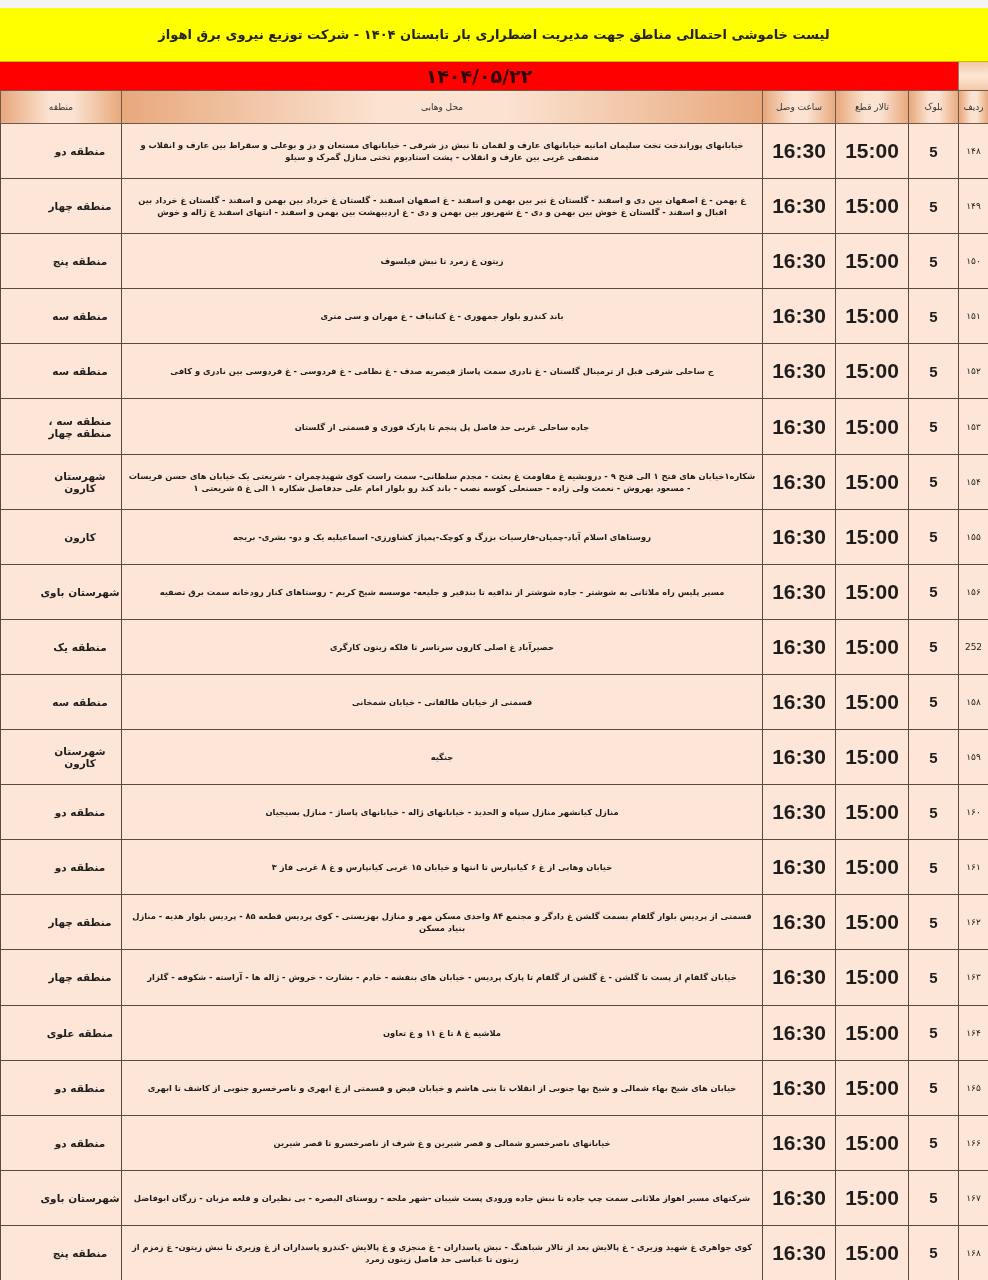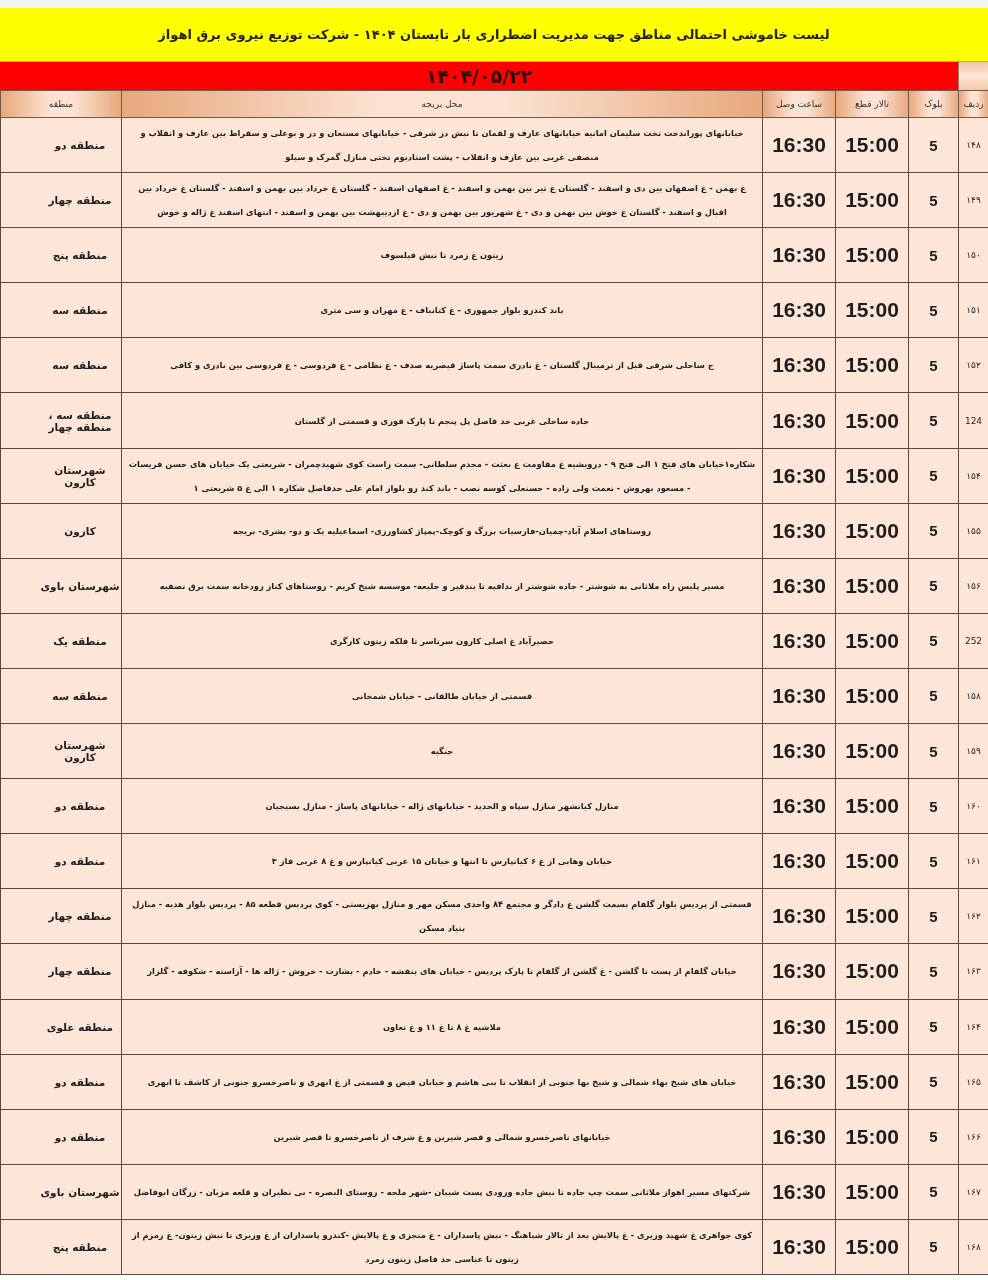--- a/index.html
+++ b/index.html
@@ -25,32 +25,32 @@
     position: absolute; left: 958px; top: 62px; width: 30px; height: 28px;
     background: linear-gradient(#f3c7a5, #fde6d6 50%, #f3c7a5);
     border-left: 1px solid #9a7a66;
   }
 
   table.grid {
     position: absolute; left: 0; top: 90px; width: 988px;
     border-collapse: collapse; table-layout: fixed; direction: rtl;
   }
   table.grid th {
-    height: 27px; font-size: 9px; font-weight: normal; color: #333;
+    height: 33px; font-size: 9px; font-weight: normal; color: #333;
     background: linear-gradient(90deg, #e8a87c 0%, #fbe2d1 40%, #fbe2d1 60%, #e8a87c 100%);
     border: 1px solid #6f5a4c; text-align: center;
   }
   table.grid td {
     height: 55.1px; background: #fde5d7; border: 1px solid #5a4a40;
     text-align: center; vertical-align: middle; color: #1d1d1d;
   }
   td.c-row { font-size: 9px; }
   td.c-block { font-size: 15px; font-weight: bold; font-family: "Liberation Sans", sans-serif; }
   td.c-time { font-size: 21px; font-weight: bold; font-family: "Liberation Sans", sans-serif; }
-  td.c-loc { font-size: 8.3px; font-weight: bold; line-height: 24px; padding: 0 6px; }
+  td.c-loc { font-size: 8.3px; font-weight: bold; line-height: 12px; padding: 0 6px; }
   td.c-area { font-size: 10.5px; font-weight: bold; padding-left: 38px; }
 </style>
 </head>
 <body>
 
 <div class="topstrip"></div>
 
 <div class="title-band">
   <span>لیست خاموشی احتمالی مناطق جهت مدیریت اضطراری بار تابستان ۱۴۰۴ - شرکت توزیع نیروی برق اهواز</span>
 </div>
@@ -68,21 +68,21 @@
     <col style="width:73px">
     <col style="width:641px">
     <col style="width:121px">
   </colgroup>
   <thead>
     <tr>
       <th>ردیف</th>
       <th>بلوک</th>
       <th>تالار قطع</th>
       <th>ساعت وصل</th>
-      <th>محل بریجه</th>
+      <th>محل وهابی</th>
       <th>منطقه</th>
     </tr>
   </thead>
   <tbody id="tbody">
       <tr>
         <td class="c-row">۱۴۸</td>
         <td class="c-block">5</td>
         <td class="c-time">15:00</td>
         <td class="c-time">16:30</td>
         <td class="c-loc">خیابانهای پوراندخت تخت سلیمان امانیه خیابانهای عارف و لقمان تا نبش دز شرقی - خیابانهای مستعان و دز و بوعلی و سقراط بین عارف و انقلاب و منصفی غربی بین عارف و انقلاب - پشت استادیوم تختی منازل گمرک و سیلو</td>
@@ -114,21 +114,21 @@
       </tr>
       <tr>
         <td class="c-row">۱۵۲</td>
         <td class="c-block">5</td>
         <td class="c-time">15:00</td>
         <td class="c-time">16:30</td>
         <td class="c-loc">ج ساحلی شرقی قبل از ترمینال گلستان - غ نادری سمت پاساژ قیصریه صدف - غ نظامی - غ فردوسی - غ فردوسی بین نادری و کافی</td>
         <td class="c-area">منطقه سه</td>
       </tr>
       <tr>
-        <td class="c-row">124</td>
+        <td class="c-row">۱۵۳</td>
         <td class="c-block">5</td>
         <td class="c-time">15:00</td>
         <td class="c-time">16:30</td>
         <td class="c-loc">جاده ساحلی غربی حد فاصل پل پنجم تا پارک فوری و قسمتی از گلستان</td>
         <td class="c-area">منطقه سه ، منطقه چهار</td>
       </tr>
       <tr>
         <td class="c-row">۱۵۴</td>
         <td class="c-block">5</td>
         <td class="c-time">15:00</td>

